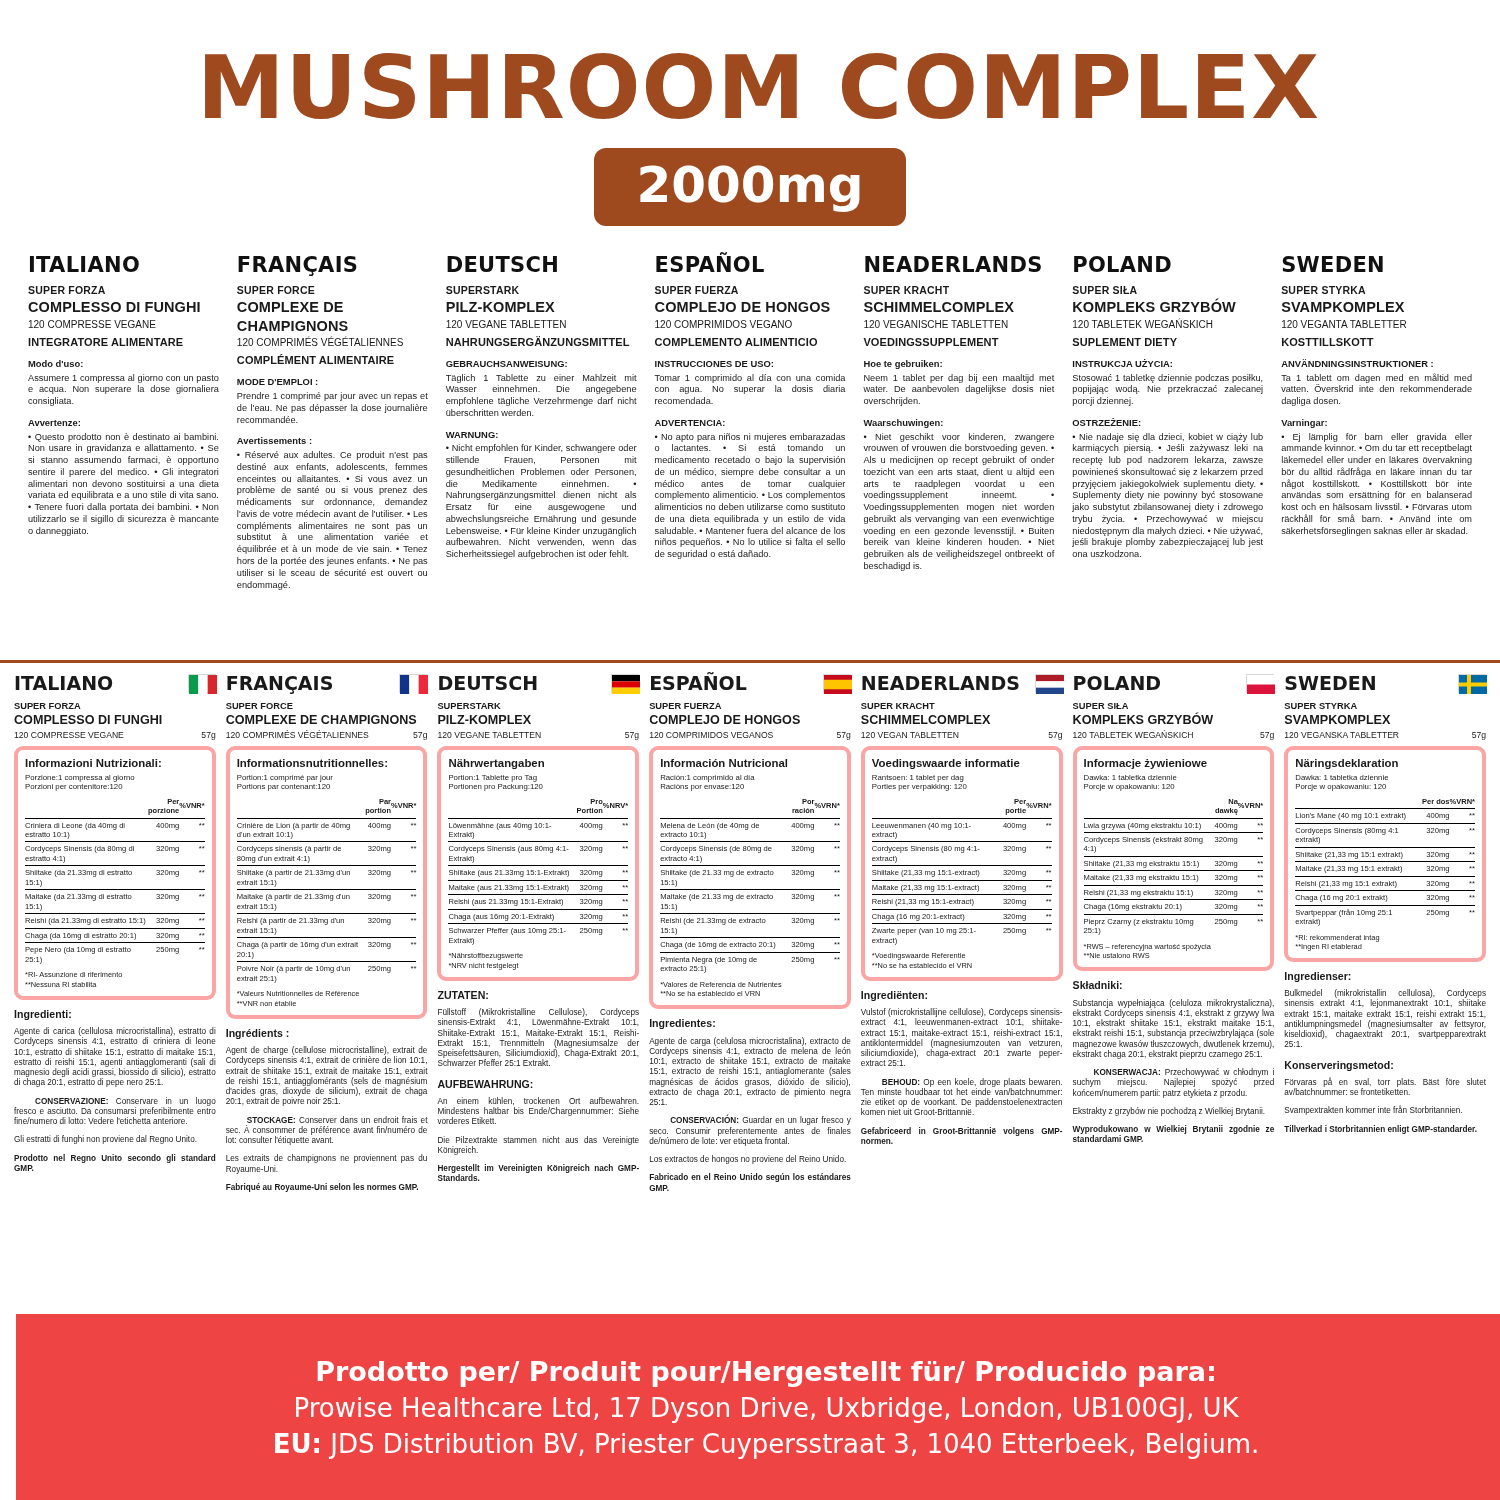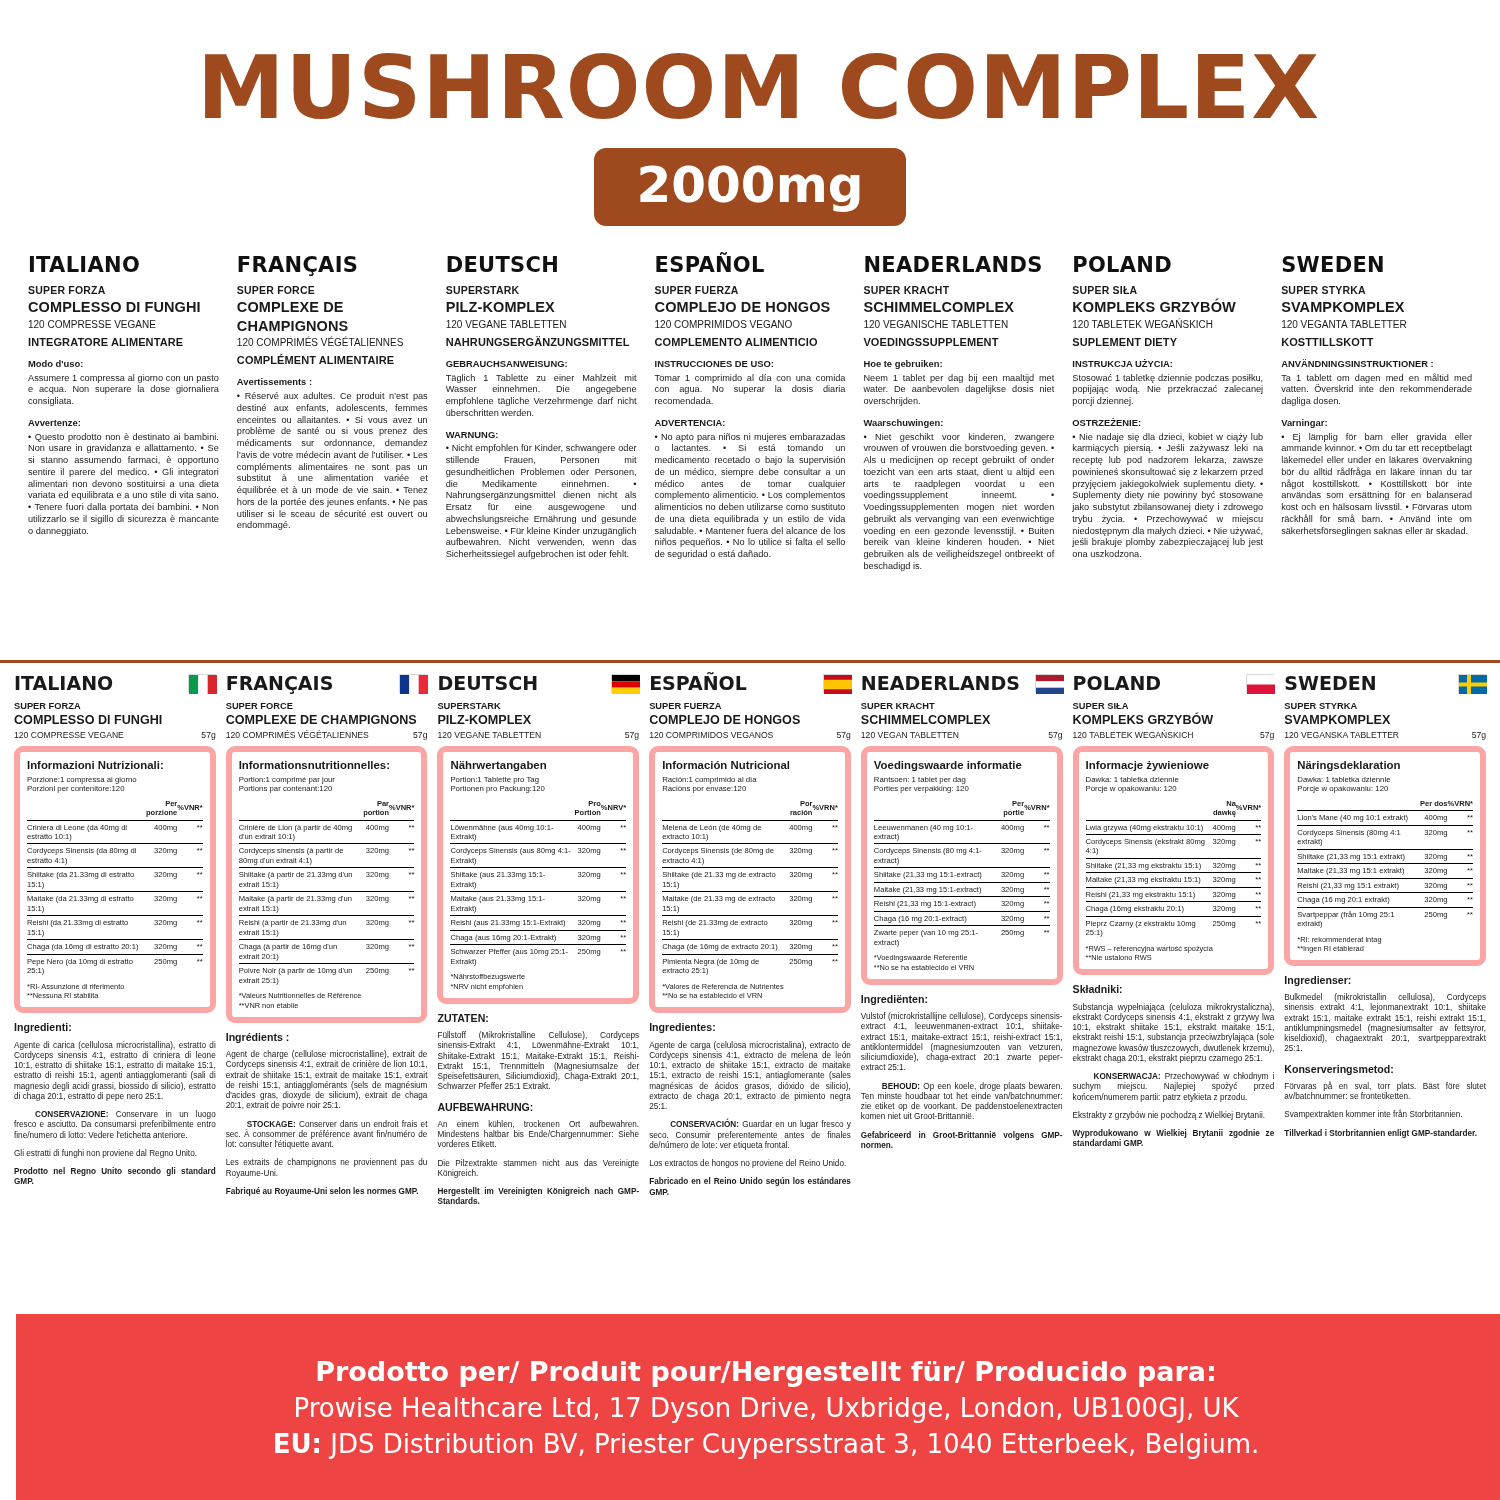--- a/index.html
+++ b/index.html
@@ -60,21 +60,21 @@
   }
   .bcol { font-size: 8.2px; line-height:1.25; }
   .bhead { display:flex; align-items:center; justify-content:space-between; }
   .bhead h2 { margin:0; font-size:19px; font-weight:800; font-family:"DejaVu Sans", sans-serif; }
   .flag { width:28px; height:19px; border:1px solid #d8d8d8; display:block; }
   .bcol .sub1 { font-size:9.3px; font-weight:700; margin-top:5px; }
   .bcol .sub2 { font-size:12.6px; font-weight:800; margin-top:1px; }
   .serv-row { display:flex; justify-content:space-between; align-items:baseline; font-size:8.6px; margin-top:1px; }
   .serv-row .g { font-weight:400; }
 
-  .nutbox { border:6px solid #fca5a5; border-radius:9px; padding:6px 7px 7px; margin-top:5px; }
+  .nutbox { border:4px solid #fca5a5; border-radius:9px; padding:6px 7px 7px; margin-top:5px; }
   .nutbox .nt { font-weight:800; font-size:11.4px; margin-bottom:3px; }
   .nutbox .meta { font-size:7.8px; line-height:1.2; }
   .nutbox table { width:100%; border-collapse:collapse; margin-top:4px; font-size:7.6px; }
   .nutbox th { font-weight:700; text-align:right; padding:1px 0 2px; font-size:7.5px; }
   .nutbox th.l { text-align:left; }
   .nutbox td { padding:2px 0; vertical-align:top; border-top:1px solid #000; }
   .nutbox tr.hdr th { border-bottom:1px solid #000; }
   .nutbox td.amt { text-align:right; white-space:nowrap; width:30px;}
   .nutbox td.vrn { text-align:right; width:18px; }
   .nutbox .foot { font-size:7.4px; margin-top:4px; line-height:1.25; }
@@ -118,20 +118,21 @@
         <div class="sub4">INTEGRATORE ALIMENTARE</div>
         <div class="blk"><span class="lbl">Modo d'uso:</span><p>Assumere 1 compressa al giorno con un pasto e acqua. Non superare la dose giornaliera consigliata.</p></div>
         <div class="blk"><span class="lbl">Avvertenze:</span><p>• Questo prodotto non è destinato ai bambini. Non usare in gravidanza e allattamento. • Se si stanno assumendo farmaci, è opportuno sentire il parere del medico. • Gli integratori alimentari non devono sostituirsi a una dieta variata ed equilibrata e a uno stile di vita sano. • Tenere fuori dalla portata dei bambini. • Non utilizzarlo se il sigillo di sicurezza è mancante o danneggiato.</p></div>
       </div>
       <div class="tcol">
         <h2>FRANÇAIS</h2>
         <div class="sub1">SUPER FORCE</div>
         <div class="sub2">COMPLEXE DE CHAMPIGNONS</div>
         <div class="sub3">120 COMPRIMÉS VÉGÉTALIENNES</div>
         <div class="sub4">COMPLÉMENT ALIMENTAIRE</div>
+        <div class="blk"><span class="lbl">MODE D'EMPLOI :</span><p>Prendre 1 comprimé par jour avec un repas et de l'eau. Ne pas dépasser la dose journalière recommandée.</p></div>
         <div class="blk"><span class="lbl">Avertissements :</span><p>• Réservé aux adultes. Ce produit n'est pas destiné aux enfants, adolescents, femmes enceintes ou allaitantes. • Si vous avez un problème de santé ou si vous prenez des médicaments sur ordonnance, demandez l'avis de votre médecin avant de l'utiliser. • Les compléments alimentaires ne sont pas un substitut à une alimentation variée et équilibrée et à un mode de vie sain. • Tenez hors de la portée des jeunes enfants. • Ne pas utiliser si le sceau de sécurité est ouvert ou endommagé.</p></div>
       </div>
       <div class="tcol">
         <h2>DEUTSCH</h2>
         <div class="sub1">SUPERSTARK</div>
         <div class="sub2">PILZ-KOMPLEX</div>
         <div class="sub3">120 VEGANE TABLETTEN</div>
         <div class="sub4">NAHRUNGSERGÄNZUNGSMITTEL</div>
         <div class="blk"><span class="lbl">GEBRAUCHSANWEISUNG:</span><p>Täglich 1 Tablette zu einer Mahlzeit mit Wasser einnehmen. Die angegebene empfohlene tägliche Verzehrmenge darf nicht überschritten werden.</p></div>
         <div class="blk"><span class="lbl">WARNUNG:</span><p>• Nicht empfohlen für Kinder, schwangere oder stillende Frauen, Personen mit gesundheitlichen Problemen oder Personen, die Medikamente einnehmen. • Nahrungsergänzungsmittel dienen nicht als Ersatz für eine ausgewogene und abwechslungsreiche Ernährung und gesunde Lebensweise. • Für kleine Kinder unzugänglich aufbewahren. Nicht verwenden, wenn das Sicherheitssiegel aufgebrochen ist oder fehlt.</p></div>
@@ -405,21 +406,21 @@
               </tr>
               <tr>
       <td>Schwarzer Pfeffer (aus 10mg 25:1-Extrakt)</td>
       <td class="amt">250mg</td>
       <td class="vrn">**</td>
               </tr>
       </tbody>
           </table>
       <div class="foot">
             <div>*Nährstoffbezugswerte</div>
-            <div>*NRV nicht empfohlen</div>
+            <div>*NRV nicht festgelegt</div>
           </div>
     </div>
     <div class="bsec">
           <div class="h">ZUTATEN:</div>
           <p>Füllstoff (Mikrokristalline Cellulose), Cordyceps sinensis-Extrakt 4:1, Löwenmähne-Extrakt 10:1, Shiitake-Extrakt 15:1, Maitake-Extrakt 15:1, Reishi-Extrakt 15:1, Trennmitteln (Magnesiumsalze der Speisefettsäuren, Siliciumdioxid), Chaga-Extrakt 20:1, Schwarzer Pfeffer 25:1 Extrakt.</p>
         </div>
         <div class="bsec">
           <div class="h">AUFBEWAHRUNG:</div>
           <p>An einem kühlen, trockenen Ort aufbewahren. Mindestens haltbar bis Ende/Chargennummer: Siehe vorderes Etikett.</p>
         </div>

